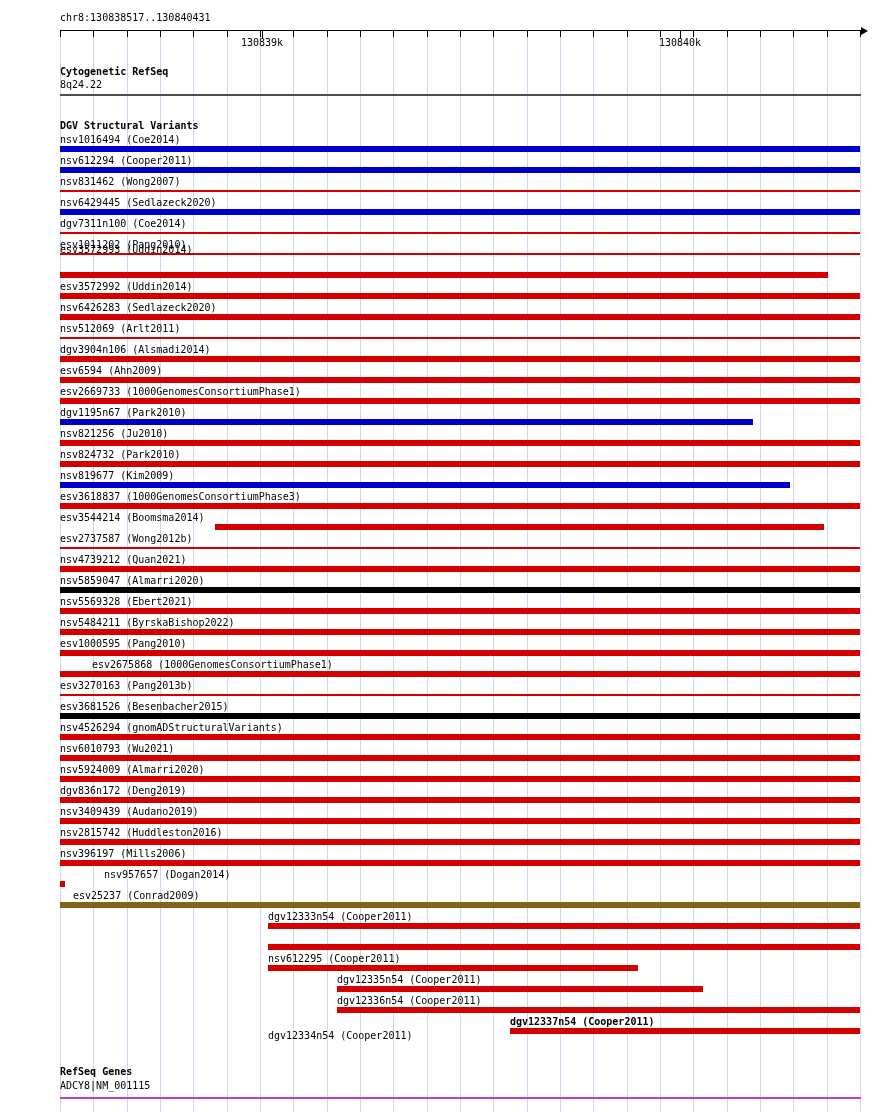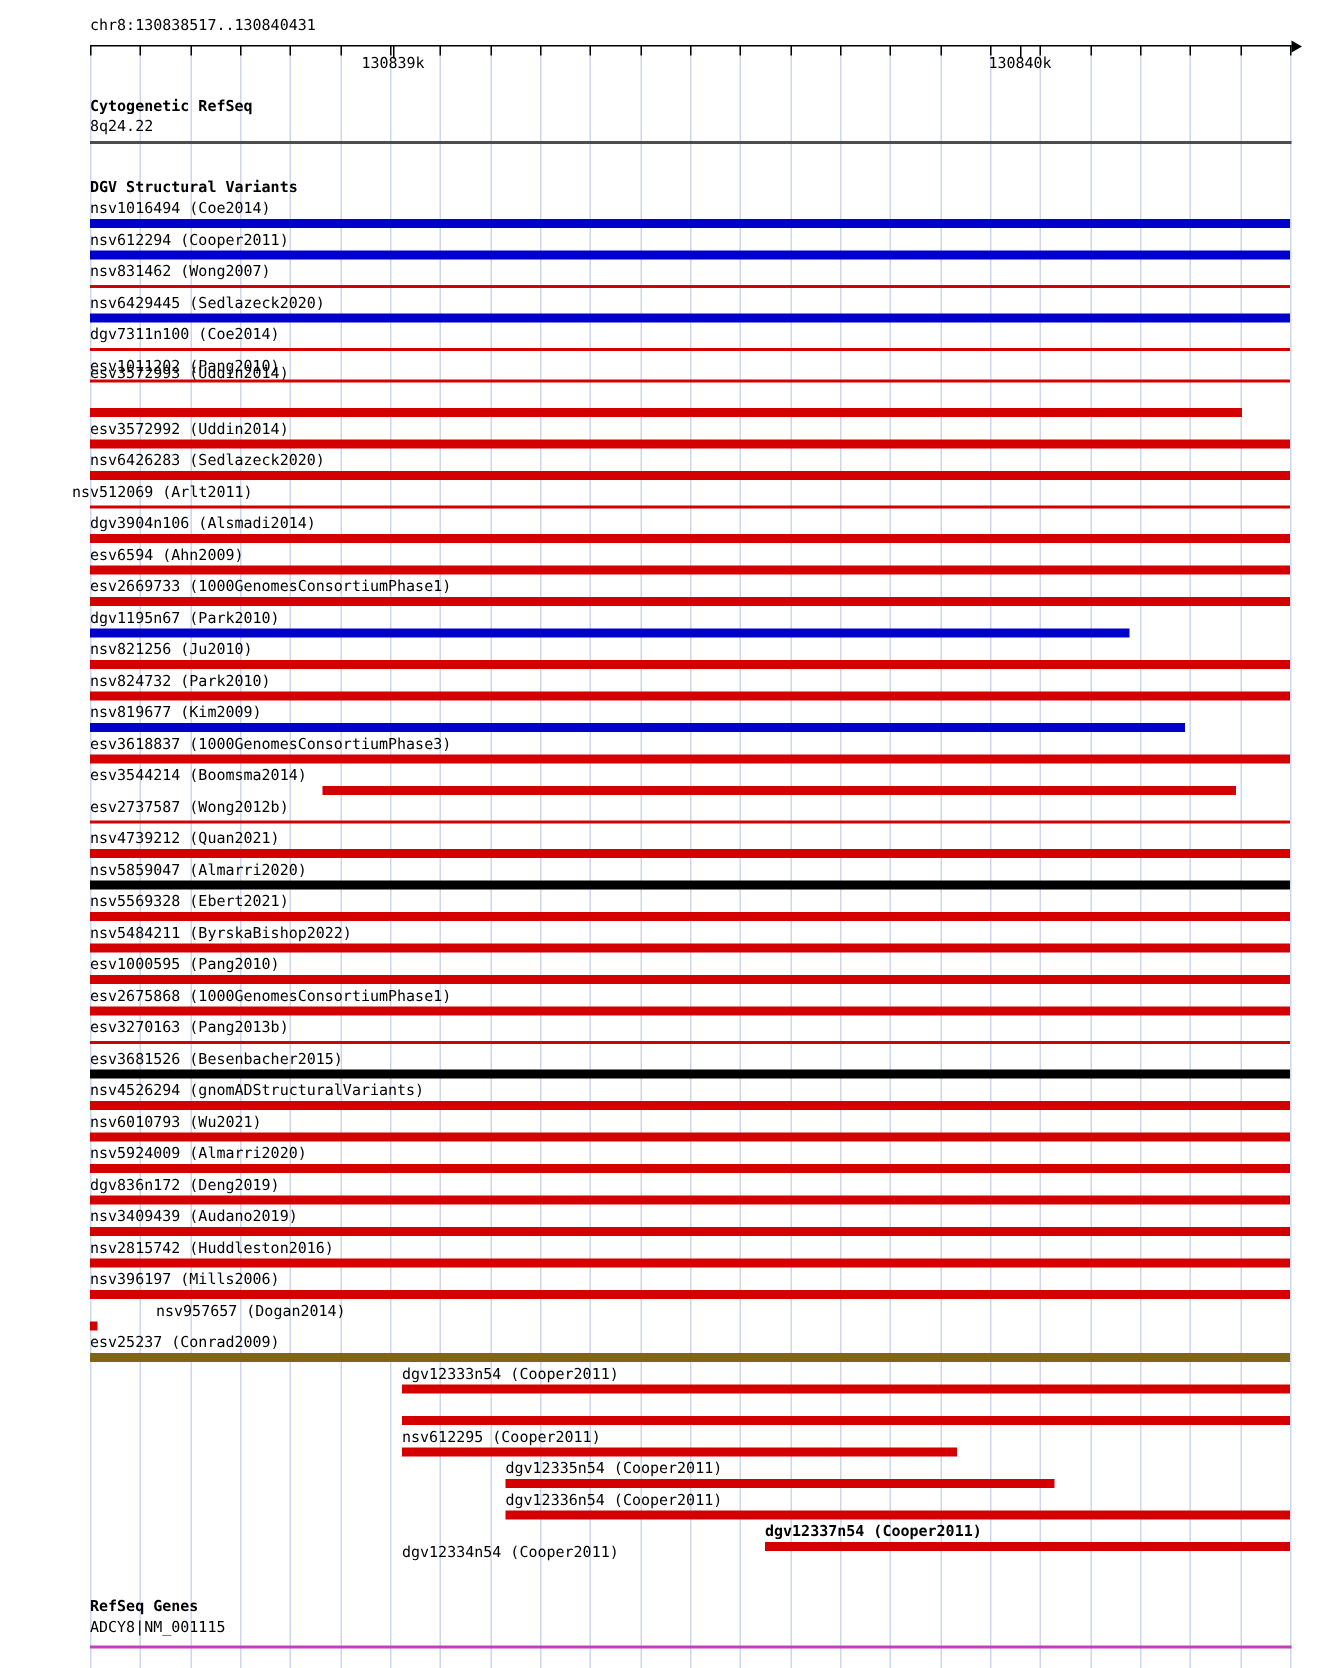--- a/index.html
+++ b/index.html
@@ -110,21 +110,21 @@
       <div class="vlabel" style="left: 60px; top: 218px;">dgv7311n100 (Coe2014)</div>
       <div class="vbar thin" title="dgv7311n100 (Coe2014)" style="left: 60px; width: 800px; top: 232px; background: rgb(212, 0, 0);"></div>
       <div class="vlabel" style="left: 60px; top: 239px;">esv1011202 (Pang2010)</div>
       <div class="vbar thin" title="esv1011202 (Pang2010)" style="left: 60px; width: 800px; top: 253px; background: rgb(212, 0, 0);"></div>
       <div class="vlabel" style="left: 60px; top: 244px;">esv3572993 (Uddin2014)</div>
       <div class="vbar" title="esv3572993 (Uddin2014)" style="left: 60px; width: 768px; top: 272px; background: rgb(212, 0, 0);"></div>
       <div class="vlabel" style="left: 60px; top: 281px;">esv3572992 (Uddin2014)</div>
       <div class="vbar" title="esv3572992 (Uddin2014)" style="left: 60px; width: 800px; top: 293px; background: rgb(212, 0, 0);"></div>
       <div class="vlabel" style="left: 60px; top: 302px;">nsv6426283 (Sedlazeck2020)</div>
       <div class="vbar" title="nsv6426283 (Sedlazeck2020)" style="left: 60px; width: 800px; top: 314px; background: rgb(212, 0, 0);"></div>
-      <div class="vlabel" style="left: 48px; top: 323px; text-align: center;">nsv512069 (Arlt2011)</div>
+      <div class="vlabel" style="left: 60px; top: 323px; text-align: center;">nsv512069 (Arlt2011)</div>
       <div class="vbar thin" title="nsv512069 (Arlt2011)" style="left: 60px; width: 800px; top: 337px; background: rgb(212, 0, 0);"></div>
       <div class="vlabel" style="left: 60px; top: 344px;">dgv3904n106 (Alsmadi2014)</div>
       <div class="vbar" title="dgv3904n106 (Alsmadi2014)" style="left: 60px; width: 800px; top: 356px; background: rgb(212, 0, 0);"></div>
       <div class="vlabel" style="left: 60px; top: 365px;">esv6594 (Ahn2009)</div>
       <div class="vbar" title="esv6594 (Ahn2009)" style="left: 60px; width: 800px; top: 377px; background: rgb(212, 0, 0);"></div>
       <div class="vlabel" style="left: 60px; top: 386px;">esv2669733 (1000GenomesConsortiumPhase1)</div>
       <div class="vbar" title="esv2669733 (1000GenomesConsortiumPhase1)" style="left: 60px; width: 800px; top: 398px; background: rgb(212, 0, 0);"></div>
       <div class="vlabel" style="left: 60px; top: 407px;">dgv1195n67 (Park2010)</div>
       <div class="vbar" title="dgv1195n67 (Park2010)" style="left: 60px; width: 693px; top: 419px; background: rgb(0, 0, 205);"></div>
       <div class="vlabel" style="left: 60px; top: 428px;">nsv821256 (Ju2010)</div>
@@ -142,21 +142,21 @@
       <div class="vlabel" style="left: 60px; top: 554px;">nsv4739212 (Quan2021)</div>
       <div class="vbar" title="nsv4739212 (Quan2021)" style="left: 60px; width: 800px; top: 566px; background: rgb(212, 0, 0);"></div>
       <div class="vlabel" style="left: 60px; top: 575px;">nsv5859047 (Almarri2020)</div>
       <div class="vbar" title="nsv5859047 (Almarri2020)" style="left: 60px; width: 800px; top: 587px; background: rgb(0, 0, 0);"></div>
       <div class="vlabel" style="left: 60px; top: 596px;">nsv5569328 (Ebert2021)</div>
       <div class="vbar" title="nsv5569328 (Ebert2021)" style="left: 60px; width: 800px; top: 608px; background: rgb(212, 0, 0);"></div>
       <div class="vlabel" style="left: 60px; top: 617px;">nsv5484211 (ByrskaBishop2022)</div>
       <div class="vbar" title="nsv5484211 (ByrskaBishop2022)" style="left: 60px; width: 800px; top: 629px; background: rgb(212, 0, 0);"></div>
       <div class="vlabel" style="left: 60px; top: 638px;">esv1000595 (Pang2010)</div>
       <div class="vbar" title="esv1000595 (Pang2010)" style="left: 60px; width: 800px; top: 650px; background: rgb(212, 0, 0);"></div>
-      <div class="vlabel" style="left: 60px; top: 659px;">esv2675868 (1000GenomesConsortiumPhase1)</div>
+      <div class="vlabel" style="left: 60px; top: 659px; padding-left: 32px;">esv2675868 (1000GenomesConsortiumPhase1)</div>
       <div class="vbar" title="esv2675868 (1000GenomesConsortiumPhase1)" style="left: 60px; width: 800px; top: 671px; background: rgb(212, 0, 0);"></div>
       <div class="vlabel" style="left: 60px; top: 680px;">esv3270163 (Pang2013b)</div>
       <div class="vbar thin" title="esv3270163 (Pang2013b)" style="left: 60px; width: 800px; top: 694px; background: rgb(212, 0, 0);"></div>
       <div class="vlabel" style="left: 60px; top: 701px;">esv3681526 (Besenbacher2015)</div>
       <div class="vbar" title="esv3681526 (Besenbacher2015)" style="left: 60px; width: 800px; top: 713px; background: rgb(0, 0, 0);"></div>
       <div class="vlabel" style="left: 60px; top: 722px;">nsv4526294 (gnomADStructuralVariants)</div>
       <div class="vbar" title="nsv4526294 (gnomADStructuralVariants)" style="left: 60px; width: 800px; top: 734px; background: rgb(212, 0, 0);"></div>
       <div class="vlabel" style="left: 60px; top: 743px;">nsv6010793 (Wu2021)</div>
       <div class="vbar" title="nsv6010793 (Wu2021)" style="left: 60px; width: 800px; top: 755px; background: rgb(212, 0, 0);"></div>
       <div class="vlabel" style="left: 60px; top: 764px;">nsv5924009 (Almarri2020)</div>
@@ -164,21 +164,21 @@
       <div class="vlabel" style="left: 60px; top: 785px;">dgv836n172 (Deng2019)</div>
       <div class="vbar" title="dgv836n172 (Deng2019)" style="left: 60px; width: 800px; top: 797px; background: rgb(212, 0, 0);"></div>
       <div class="vlabel" style="left: 60px; top: 806px;">nsv3409439 (Audano2019)</div>
       <div class="vbar" title="nsv3409439 (Audano2019)" style="left: 60px; width: 800px; top: 818px; background: rgb(212, 0, 0);"></div>
       <div class="vlabel" style="left: 60px; top: 827px;">nsv2815742 (Huddleston2016)</div>
       <div class="vbar" title="nsv2815742 (Huddleston2016)" style="left: 60px; width: 800px; top: 839px; background: rgb(212, 0, 0);"></div>
       <div class="vlabel" style="left: 60px; top: 848px;">nsv396197 (Mills2006)</div>
       <div class="vbar" title="nsv396197 (Mills2006)" style="left: 60px; width: 800px; top: 860px; background: rgb(212, 0, 0);"></div>
       <div class="vlabel" style="left: 60px; top: 869px; padding-left: 44px;">nsv957657 (Dogan2014)</div>
       <div class="vbar" title="nsv957657 (Dogan2014)" style="left: 60px; width: 5px; top: 881px; background: rgb(212, 0, 0);"></div>
-      <div class="vlabel" style="left: 60px; top: 890px;">esv25237 (Conrad2009)</div>
+      <div class="vlabel" style="left: 60px; top: 890px; padding-left: 13px;">esv25237 (Conrad2009)</div>
       <div class="vbar" title="esv25237 (Conrad2009)" style="left: 60px; width: 800px; top: 902px; background: rgb(128, 101, 23);"></div>
       <div class="vlabel" style="left: 268px; top: 911px;">dgv12333n54 (Cooper2011)</div>
       <div class="vbar" title="dgv12333n54 (Cooper2011)" style="left: 268px; width: 592px; top: 923px; background: rgb(212, 0, 0);"></div>
       <div class="vlabel" style="left: 268px; top: 982px; margin-top: 48px;">dgv12334n54 (Cooper2011)</div>
       <div class="vbar" title="dgv12334n54 (Cooper2011)" style="left: 268px; width: 592px; top: 944px; background: rgb(212, 0, 0);"></div>
       <div class="vlabel" style="left: 268px; top: 953px;">nsv612295 (Cooper2011)</div>
       <div class="vbar" title="nsv612295 (Cooper2011)" style="left: 268px; width: 370px; top: 965px; background: rgb(212, 0, 0);"></div>
       <div class="vlabel" style="left: 337px; top: 974px;">dgv12335n54 (Cooper2011)</div>
       <div class="vbar" title="dgv12335n54 (Cooper2011)" style="left: 337px; width: 366px; top: 986px; background: rgb(212, 0, 0);"></div>
       <div class="vlabel" style="left: 337px; top: 995px;">dgv12336n54 (Cooper2011)</div>

